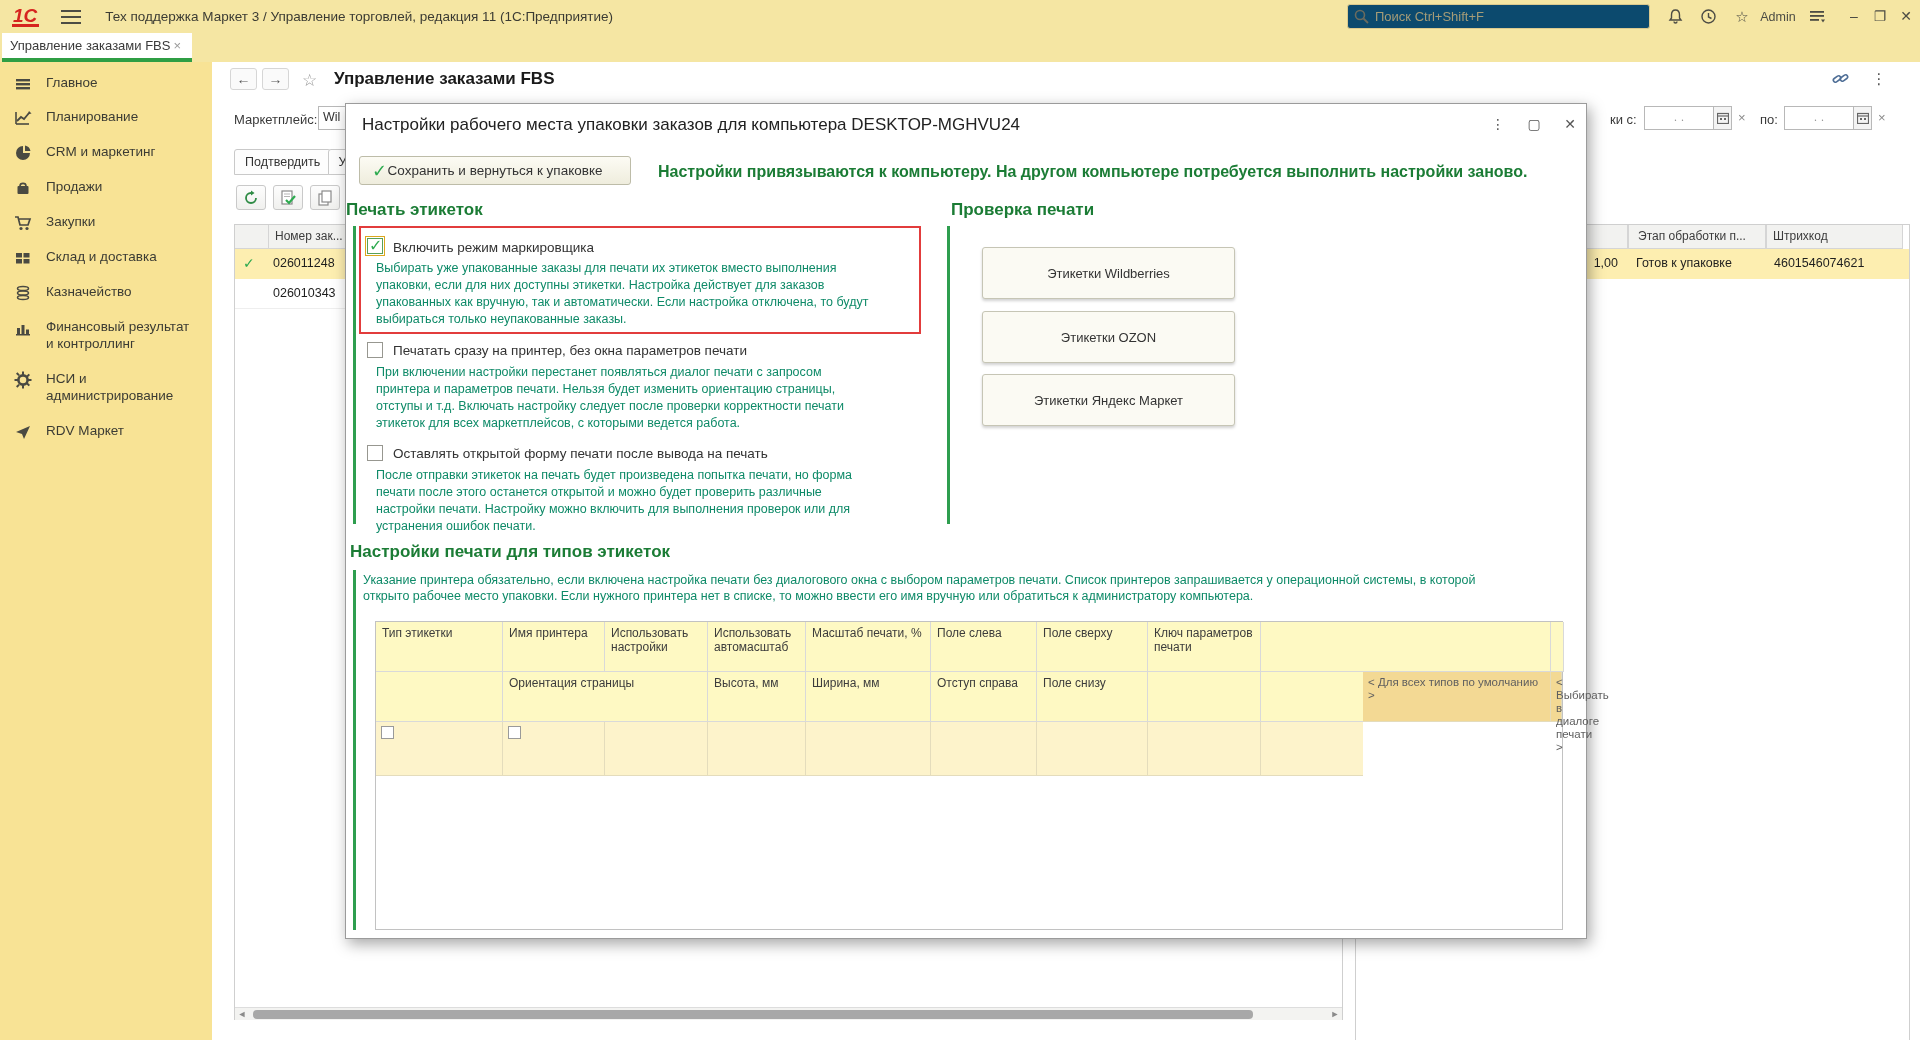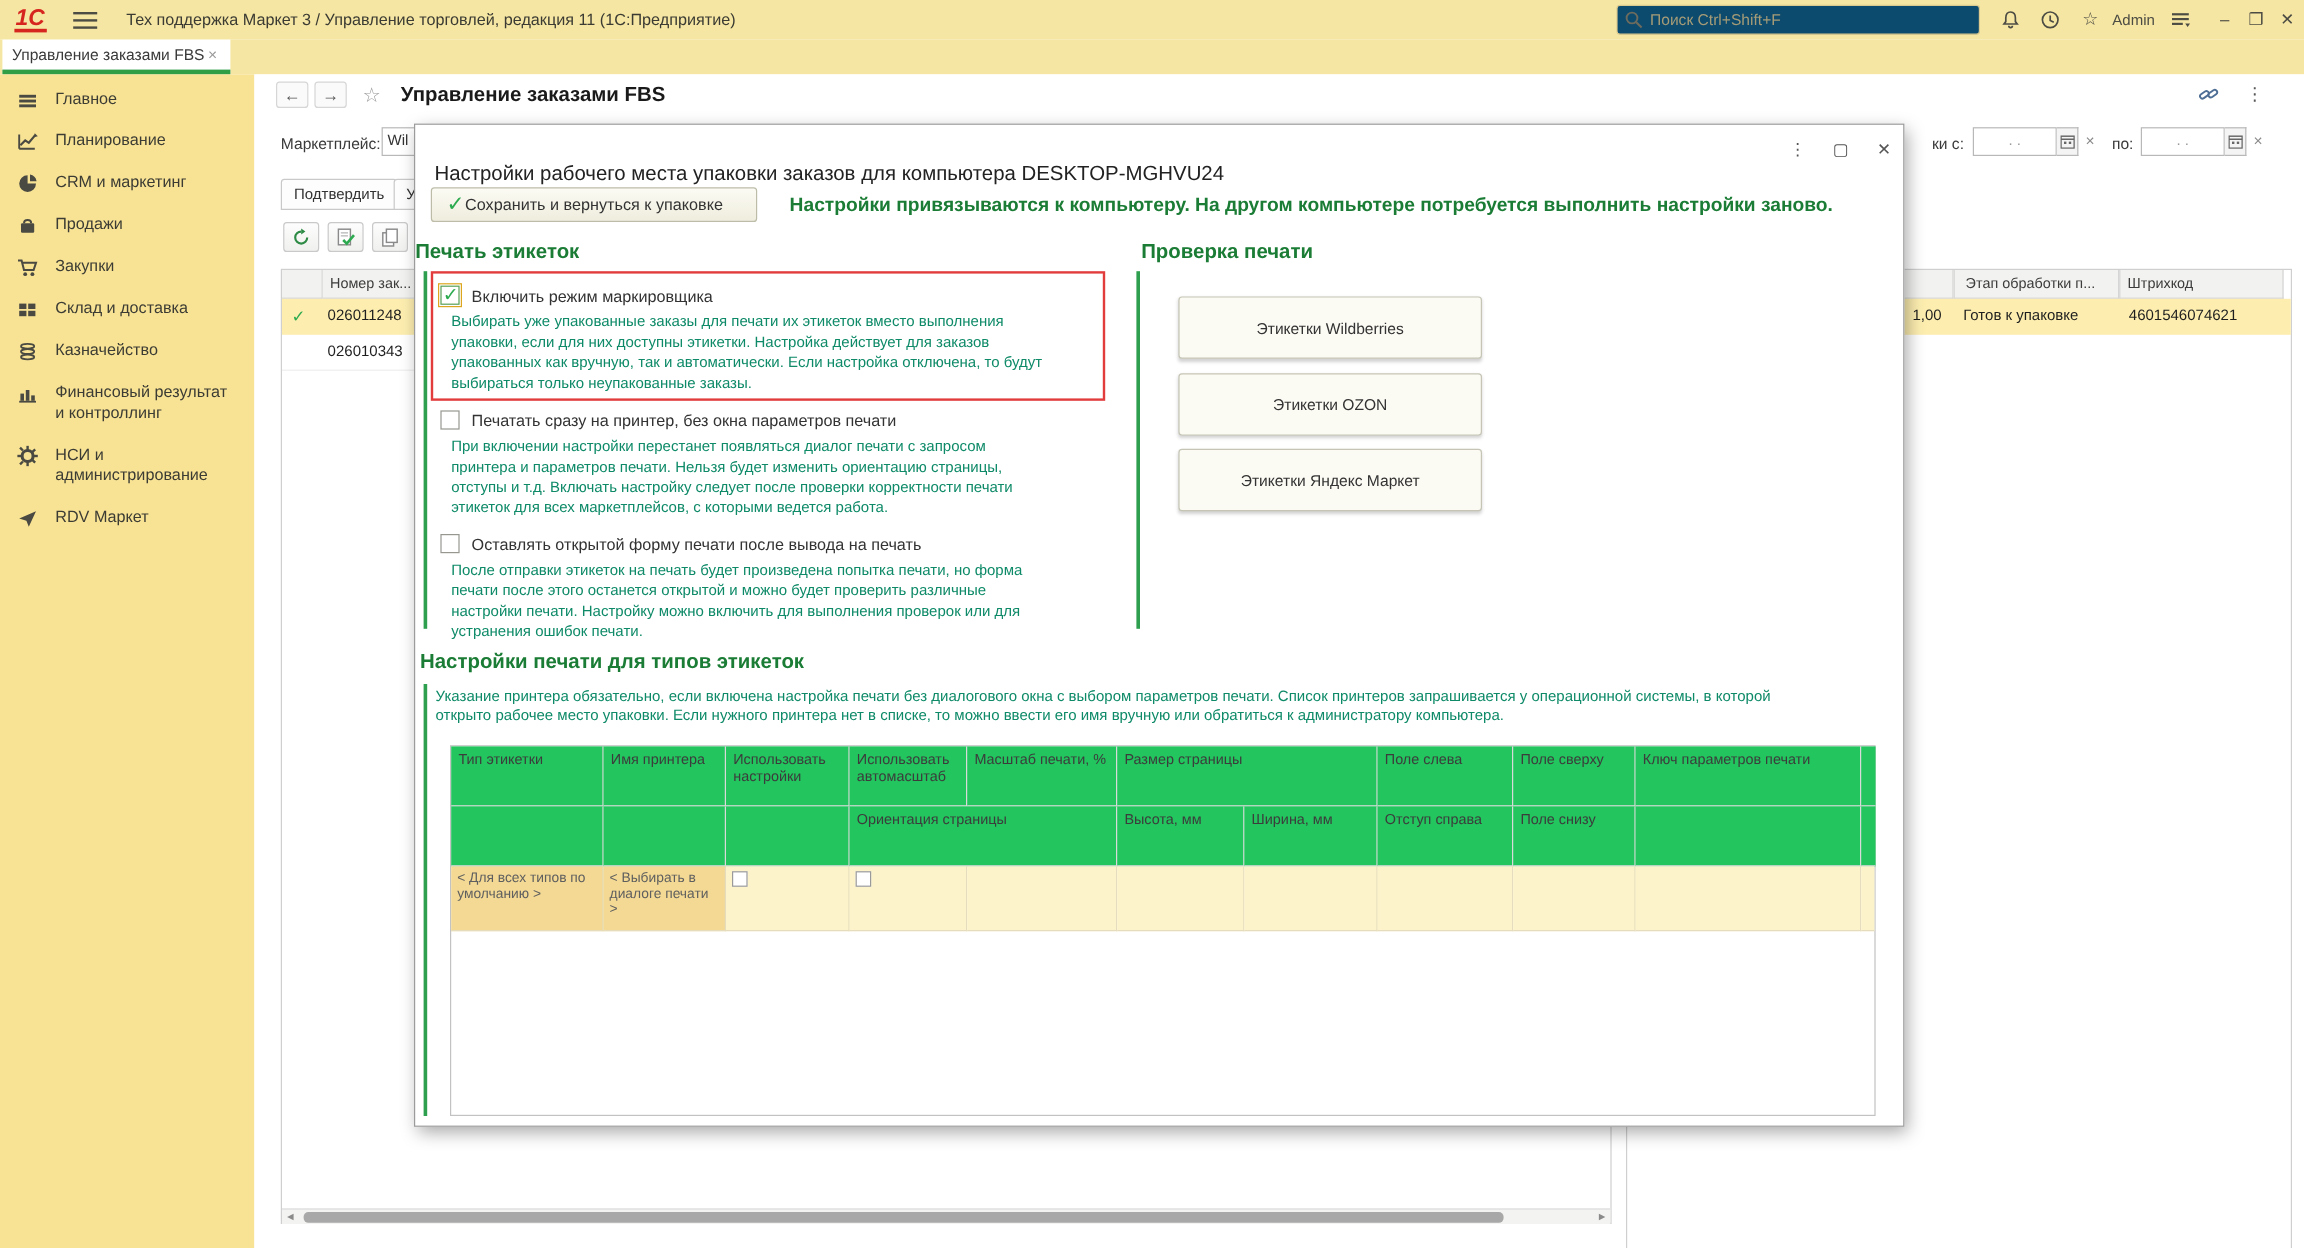--- a/index.html
+++ b/index.html
@@ -43,41 +43,41 @@
   .grid-hdr { background:#f2f2f0; border:1px solid #d5d5d5; font-size:12px; color:#3c3c3c; }
   .panel { position:absolute; border:1px solid #cfcfcf; background:#fff; }
   .row-yellow { background:#fdeeb0; }
   .cell { font-size:12.5px; color:#1e1e1e; }
   .vscroll-track { position:absolute; background:#f3f3f1; border-top:1px solid #ddd; }
   .scr-arrow { position:absolute; width:14px; height:13px; color:#8a8a8a; font-size:9px; text-align:center; line-height:13px; cursor:pointer; }
   .scr-thumb { position:absolute; background:#a8a8a8; border-radius:4px; cursor:pointer; }
 
   
   .dialog { position:absolute; left:345px; top:103px; width:1242px; height:836px; background:#fff; border:1px solid #9b9b9b; box-shadow:3px 5px 14px rgba(0,0,0,.35); }
-  .dlg-title { position:absolute; left:16px; top:11px; font-size:17px; color:#222;margin-top:20px; }
+  .dlg-title { position:absolute; left:16px; top:11px; font-size:17px; color:#222; }
   .dlg-ctl { position:absolute; top:9px; width:24px; height:22px; text-align:center; line-height:22px; color:#555; font-size:14px; cursor:pointer; }
   .savebtn { position:absolute; left:13px; top:52px; width:272px; height:29px; border:1px solid #bdbca8; border-radius:3px; background:linear-gradient(#fcfbf4,#efeddd); display:flex; align-items:center; justify-content:center; cursor:pointer; }
   .savebtn .chk { color:#2daa4f; font-weight:bold; font-size:18px; position:absolute; left:12px; top:3px; }
   .savebtn .t { font-size:13.5px; color:#333; }
   .notice { position:absolute; left:312px; top:59px; font-size:16px; font-weight:bold; color:#1b7c35; }
   .sec-h { position:absolute; font-size:17px; font-weight:bold; color:#1b7c35; }
   .vline { position:absolute; width:3px; background:#2e9e4f; }
   .redbox { position:absolute; left:13px; top:122px; width:562px; height:108px; border:2px solid #e23c3c; }
   .cb { position:absolute; width:16px; height:16px; background:#fff; border:1px solid #979790; cursor:pointer; }
   .cb.checked { border-color:#58a058; }
   .cb.checked::after { content:"✓"; position:absolute; left:1px; top:-3px; color:#2daa4f; font-weight:bold; font-size:16px; }
   .cb.focusring { outline:1px solid #dca71e; outline-offset:1px; }
   .cb-lbl { position:absolute; font-size:13.5px; color:#333; cursor:default; }
   .desc { position:absolute; font-size:12.5px; line-height:17px; color:#0e8a68; }
   .checkbtn { position:absolute; left:636px; width:253px; height:52px; border:1px solid #c6c5b5; border-radius:3px; background:#fbfaf3; box-shadow:0 2px 3px rgba(0,0,0,.18); font-size:13px; color:#333; display:flex; align-items:center; justify-content:center; cursor:pointer; }
 
   
   .ptable { position:absolute; left:29px; top:517px; width:1188px; height:309px; border:1px solid #c2c2c2; }
   .pgrid { display:grid; grid-template-columns:127px 102px 103px 98px 125px 106px 111px 113px 102px 188px 11px; grid-template-rows:50px 50px 54px; }
-  .pgrid .th { background:#22c55e; border-right:1px solid #d9d9d9; border-bottom:1px solid #d9d9d9; font-size:12px; color:#3c3c3c; padding:4px 6px; }
+  .pgrid .th { background:#fef9c3; border-right:1px solid #d9d9d9; border-bottom:1px solid #d9d9d9; font-size:12px; color:#3c3c3c; padding:4px 6px; }
   .pgrid .td { border-right:1px solid #e4dcbc; border-bottom:1px solid #e4dcbc; font-size:11.5px; line-height:13px; padding:4px 5px; }
   .td.tan { background:#f3d994; color:#5f5f5f; }
   .td.yel { background:#fdf3cb; }
   .td .cb2 { width:13px; height:13px; background:#fff; border:1px solid #9a9a9a; display:inline-block; }
 
   svg { display:block; }
 </style>
 </head>
 <body>
 
@@ -352,21 +352,20 @@
   <div class="desc" style="left:17px; top:468px; width:1150px; line-height:16px;">Указание принтера обязательно, если включена настройка печати без диалогового окна с выбором параметров печати. Список принтеров запрашивается у операционной системы, в которой открыто рабочее место упаковки. Если нужного принтера нет в списке, то можно ввести его имя вручную или обратиться к администратору компьютера.</div>
 
   <div class="ptable">
     <div class="pgrid">
 
       <div class="th">Тип этикетки</div>
       <div class="th">Имя принтера</div>
       <div class="th">Использовать настройки</div>
       <div class="th">Использовать автомасштаб</div>
       <div class="th">Масштаб печати, %</div>
-      <div class="th" style="grid-column:span 2;">Размер страницы</div>
       <div class="th">Поле слева</div>
       <div class="th">Поле сверху</div>
       <div class="th">Ключ параметров печати</div>
       <div class="th" style="border-right:none;"></div>
 
       <div class="th"></div>
       <div class="th"></div>
       <div class="th"></div>
       <div class="th" style="grid-column:span 2;">Ориентация страницы</div>
       <div class="th">Высота, мм</div>

